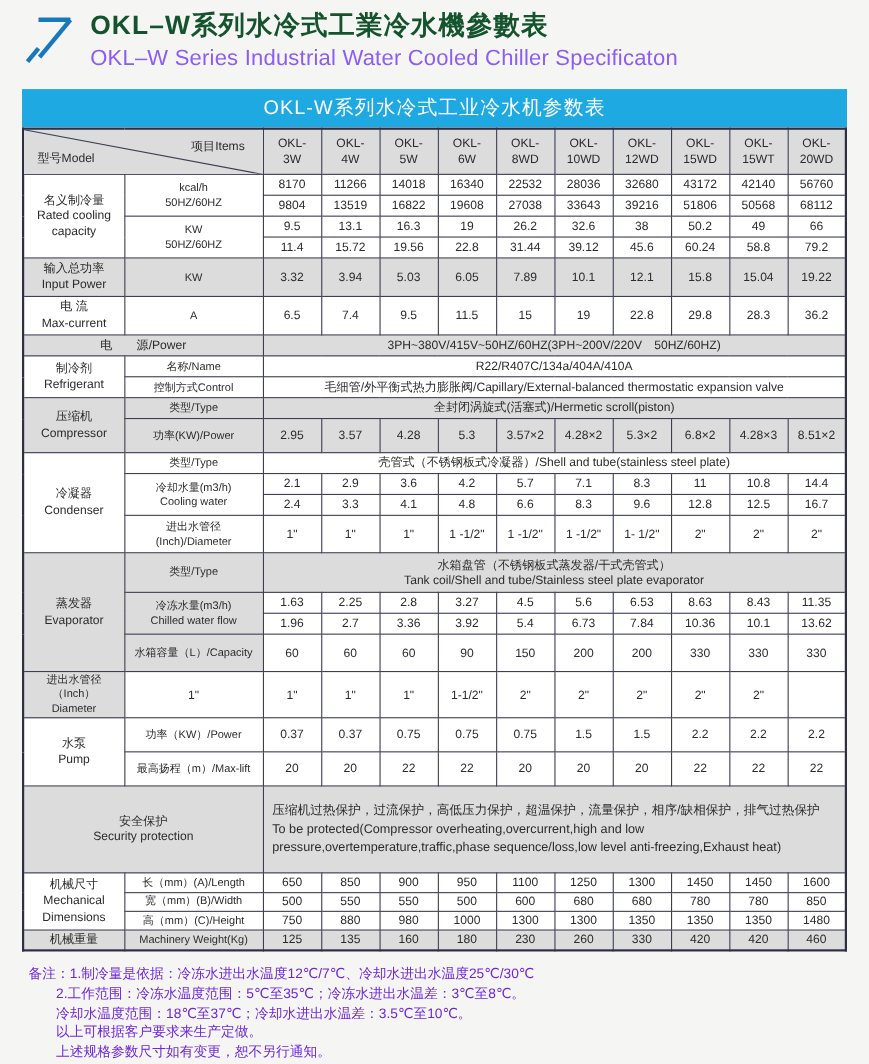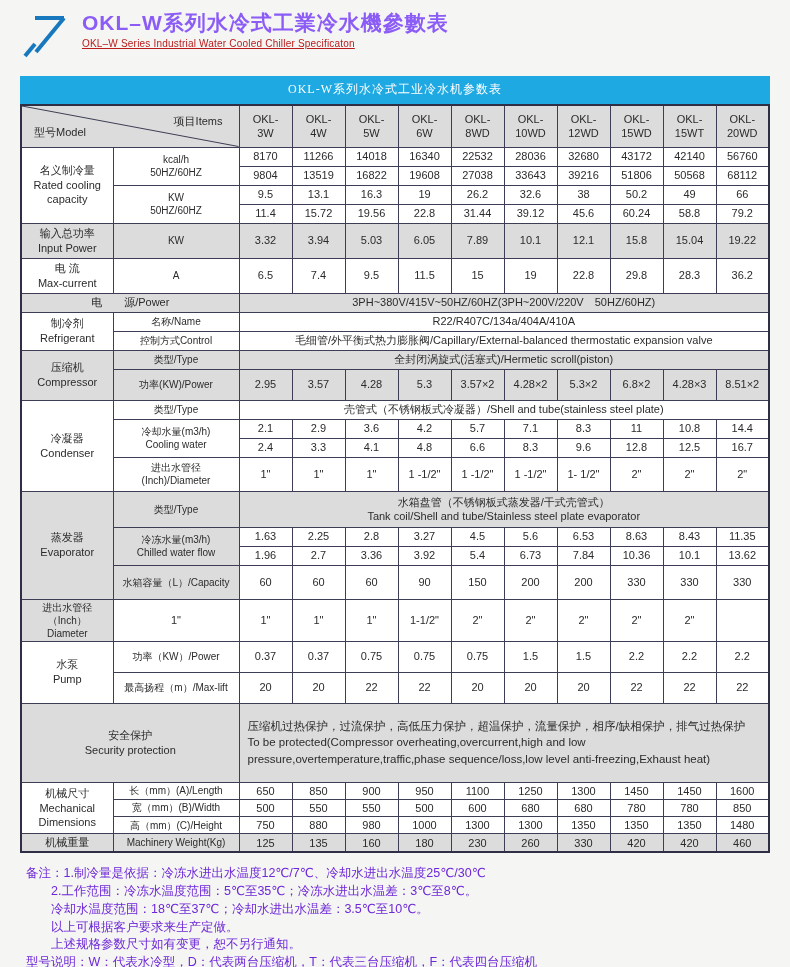--- a/index.html
+++ b/index.html
@@ -19,31 +19,30 @@
     font-family:"Liberation Sans","DejaVu Sans",sans-serif;
     color:var(--ink);
     width:790px;
     min-height:967px;
   }
   .page{padding:8px 20px 12px 20px;}
   
   .doc-header{display:flex;align-items:flex-start;gap:10px;margin-bottom:16px;}
   .logo{width:52px;height:50px;flex:0 0 auto;margin-top:2px;}
   .titles{padding-top:2px;}
-  .title-zh{font-size:21px;font-weight:bold;color:#8b5cf6;letter-spacing:1px;line-height:1.2;}
-  .title-en{font-size:10px;color:#b91c1c;margin-top:3px;letter-spacing:.2px;text-decoration:underline;}
+  .title-zh{font-size:24px;font-weight:bold;color:#14532d;letter-spacing:1px;line-height:1.2;}
+  .title-en{font-size:20px;color:#8b5cf6;margin-top:3px;letter-spacing:.2px;}
   
   .table-bar{
     background:var(--accent);
     color:#fff;
     text-align:center;
-    font-size:12px;
+    font-size:18px;
     letter-spacing:1px;
     padding:5px 0 6px 0;
-    font-family:Liberation Serif, serif;
   }
   
   table.spec{
     width:750px;
     border-collapse:collapse;
     table-layout:fixed;
     background:#fff;
     border:2px solid var(--bd-dark);
     font-size:11px;
   }

